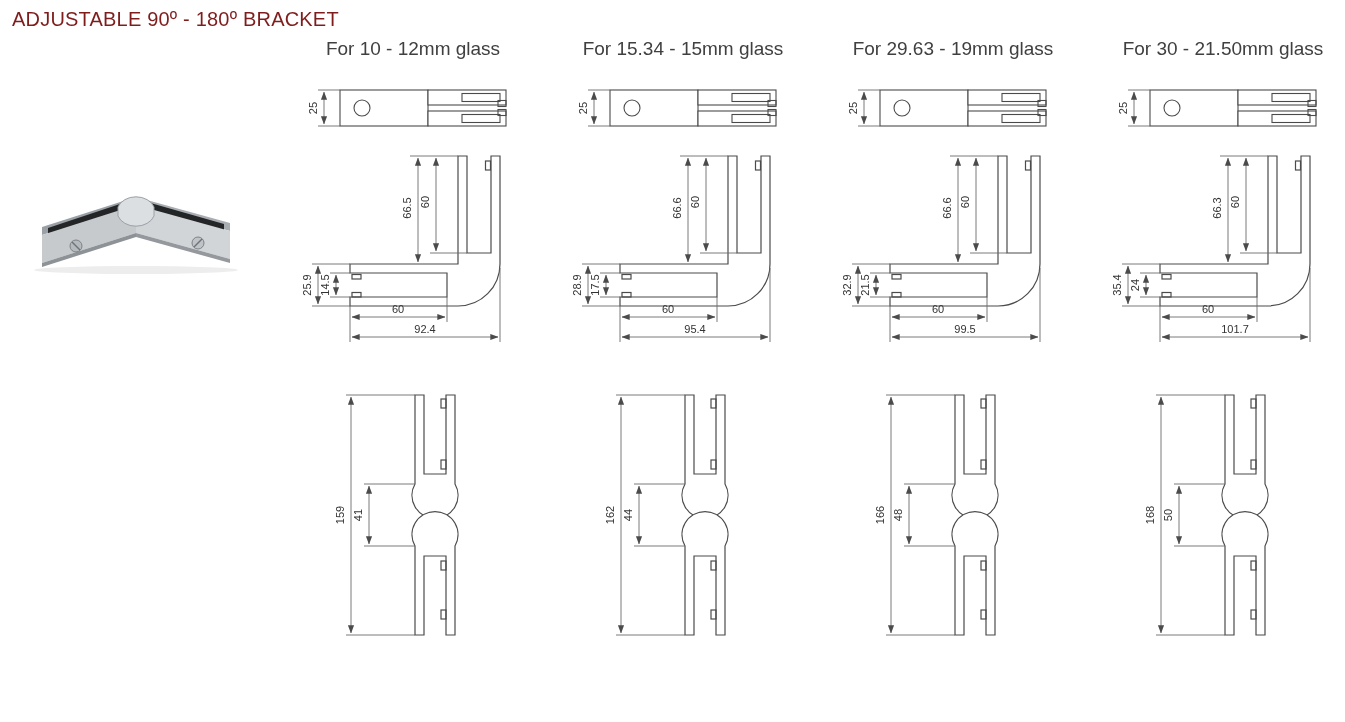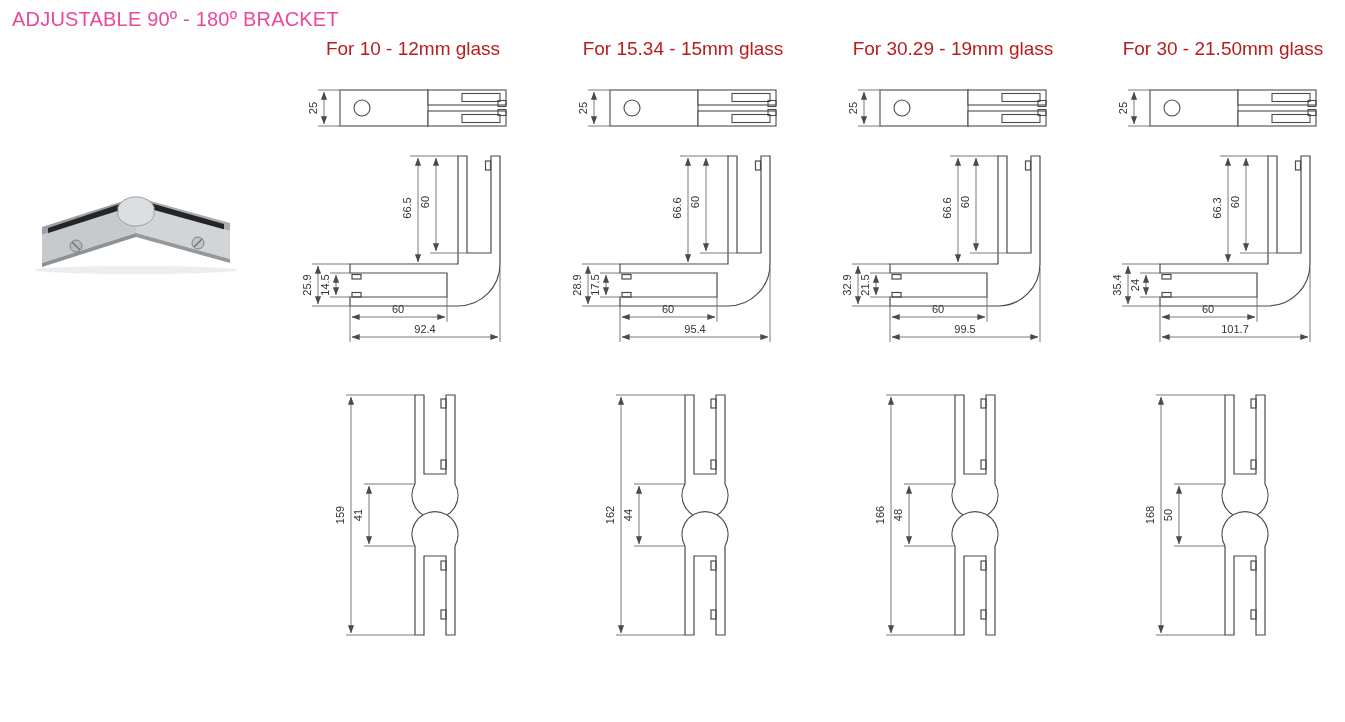--- a/index.html
+++ b/index.html
@@ -2,27 +2,27 @@
 <html><head>
 <meta charset="utf-8">
 <style>
   html,body { margin:0; padding:0; }
   body {
     width:1345px; height:722px; background:#ffffff; position:relative; overflow:hidden;
     font-family:"Liberation Sans", sans-serif; color:#1a1a1a;
   }
   .title {
     position:absolute; top:8px; left:12px; margin:0;
-    font-size:20px; font-weight:400; letter-spacing:0.2px; color:#ec4899;
+    font-size:20px; font-weight:400; letter-spacing:0.2px; color:#7f1d1d;
   }
   .product-photo { position:absolute; left:14px; top:183px; width:244px; height:92px; }
   .columns { position:absolute; left:278px; top:36px; display:flex; }
   .variant { width:270px; display:flex; flex-direction:column; align-items:center; }
   .variant-header {
-    font-size:19px; color:#b91c1c; text-align:center; height:26px; line-height:26px;
+    font-size:19px; color:#404040; text-align:center; height:26px; line-height:26px;
     margin-bottom:14px; white-space:nowrap;
   }
   svg { display:block; }
   .top-view { margin-bottom:6px; }
   .inline-view { margin-top:32px; }
   .dim {
     font-family:"Liberation Sans", sans-serif; font-size:11px; fill:#333;
   }
 </style>
 </head>
@@ -216,21 +216,21 @@
         <line x1="85" y1="101" x2="34" y2="101"></line>
         <line x1="85" y1="163" x2="34" y2="163"></line>
         <line x1="39" y1="103" x2="39" y2="161" marker-start="url(#arw1)" marker-end="url(#arw1)"></line>
       </g>
       <text class="dim" x="14" y="132" transform="rotate(-90 14 132)" text-anchor="middle">162</text>
       <text class="dim" x="32" y="132" transform="rotate(-90 32 132)" text-anchor="middle">44</text>
     </svg>
   </div>
 
   <div class="variant">
-    <div class="variant-header">For 30.29 - 19mm glass</div>
+    <div class="variant-header">For 29.63 - 19mm glass</div>
 
     <svg class="top-view" width="210" height="64" viewBox="0 0 210 64">
       <defs>
         <marker id="arw2" viewBox="0 0 10 10" refX="9.5" refY="5" markerWidth="9" markerHeight="9" orient="auto-start-reverse">
           <path d="M0,1.2 L10,5 L0,8.8 z" fill="#4b4b4b"></path>
         </marker>
       </defs>
       <g stroke="#4b4b4b" stroke-width="1.1" fill="none">
         <rect x="32" y="14" width="88" height="36" fill="#fff"></rect>
         <circle cx="54" cy="32" r="8"></circle>

